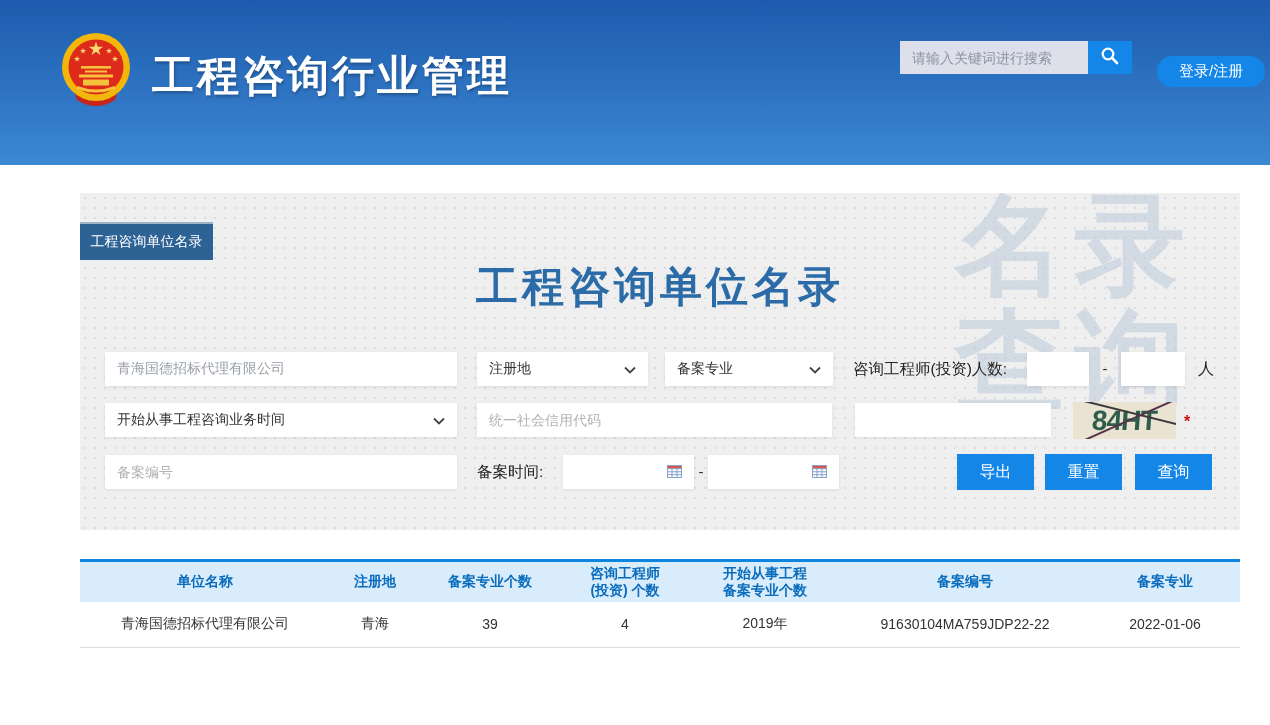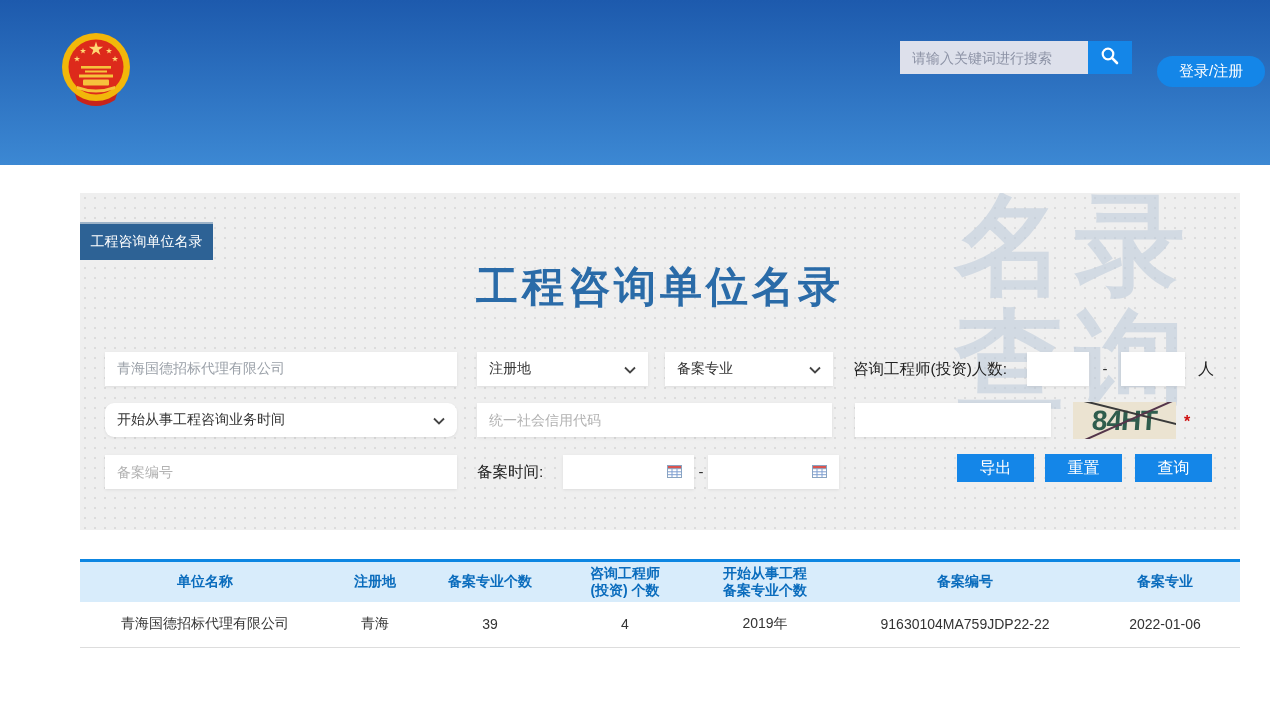--- a/index.html
+++ b/index.html
@@ -47,40 +47,40 @@
   
   .f-company { left:25px;  top:159px; width:352px; }
   .f-regsel  { left:397px; top:159px; width:171px; }
   .f-spcsel  { left:585px; top:159px; width:168px;gap:28px; }
   .l-engcnt  { left:773px; top:159px; }
   .f-num1    { left:947px; top:159px; width:62px; }
   .d-num     { left:1012px; top:159px; width:26px; }
   .f-num2    { left:1041px; top:159px; width:64px; }
   .l-person  { left:1118px; top:159px; font-size:16px; }
   
-  .f-timesel { left:25px;  top:210px; width:352px;border-radius:9px; }
+  .f-timesel { left:25px;  top:210px; width:352px; }
   .f-credit  { left:397px; top:210px; width:355px; }
   .f-captcha { left:775px; top:210px; width:196px; }
   .captcha-box { position:absolute; left:993px; top:209px; width:103px; height:37px; background:#ebe3d1;
                  overflow:hidden; cursor:pointer; display:flex; align-items:center; justify-content:center; }
   .captcha-box .txt { font-size:28px; font-weight:bold; color:var(--captcha-text-green,#2f5d4d);
                       letter-spacing:-1px; transform:skewX(-4deg); }
   .cap-line { position:absolute; left:-8px; width:130%; height:2px; background:#3a3a3a; }
   .cap-line.a { top:10px; transform:rotate(14deg); }
   .cap-line.b { top:16px; transform:rotate(-24deg); background:#54354a; }
   .req { position:absolute; left:1104px; top:212px; height:34px; line-height:34px;
          color:var(--required-red,#cf1010); font-size:16px; font-weight:bold; }
   
   .f-recno   { left:25px;  top:262px; width:352px; }
   .l-rectime { left:397px; top:262px; }
   .f-date1   { left:483px; top:262px; width:131px; }
   .f-date2   { left:628px; top:262px; width:131px; }
   .d-date    { left:614px; top:262px; width:14px; }
   .datefld { display:flex; align-items:center; justify-content:flex-end; cursor:pointer; }
-  .btn { position:absolute; top:261px; width:77px; height:28px; border:0; background:var(--accent-blue,#1486e8);
+  .btn { position:absolute; top:261px; width:77px; height:36px; border:0; background:var(--accent-blue,#1486e8);
          color:#fff; font-size:16px; cursor:pointer; font-family:inherit; }
   .btn-export { left:877px; } .btn-reset { left:965px; } .btn-query { left:1055px; }
 
   
   .results { position:absolute; left:80px; top:559px; width:1160px; }
   table { width:1160px; border-collapse:collapse; table-layout:fixed;
           border-top:3px solid var(--table-top-border,#0d86e2); }
   thead th { background:var(--table-header-bg,#d8ecfb); color:var(--table-header-text,#0a6cbd);
              font-size:14px; font-weight:bold; height:41px; text-align:center; vertical-align:middle;
              white-space:pre-line; line-height:17px; padding:0 4px; }
@@ -106,20 +106,21 @@
         <use href="#star" fill="#ffd873" transform="translate(51,21) scale(3.2)"></use>
         <use href="#star" fill="#ffd873" transform="translate(19,29) scale(3.2)"></use>
         <use href="#star" fill="#ffd873" transform="translate(57,29) scale(3.2)"></use>
         <rect x="23" y="36" width="30" height="2.6" fill="#f6c23c"></rect>
         <rect x="27" y="40.5" width="22" height="2" fill="#f6c23c"></rect>
         <rect x="21" y="44.5" width="34" height="3" fill="#f6c23c"></rect>
         <rect x="25" y="49.5" width="26" height="6" rx="1" fill="#f6c23c"></rect>
         <path d="M19 56 Q38 63 57 56 L57 59 Q38 66 19 59 Z" fill="#f6c23c"></path>
       </svg>
     </div>
+    <div class="site-title">工程咨询行业管理</div>
     <div class="hdr-search">
       <input placeholder="请输入关键词进行搜索" style="">
       <button class="search-btn">
         <span>
           <svg width="20" height="20" viewBox="0 0 20 20">
             <circle cx="8" cy="8" r="5.3" fill="none" stroke="#fff" stroke-width="2.2"></circle>
             <line x1="12.2" y1="12.2" x2="17" y2="17" stroke="#fff" stroke-width="2.6" stroke-linecap="round"></line>
           </svg>
         </span>
       </button>

